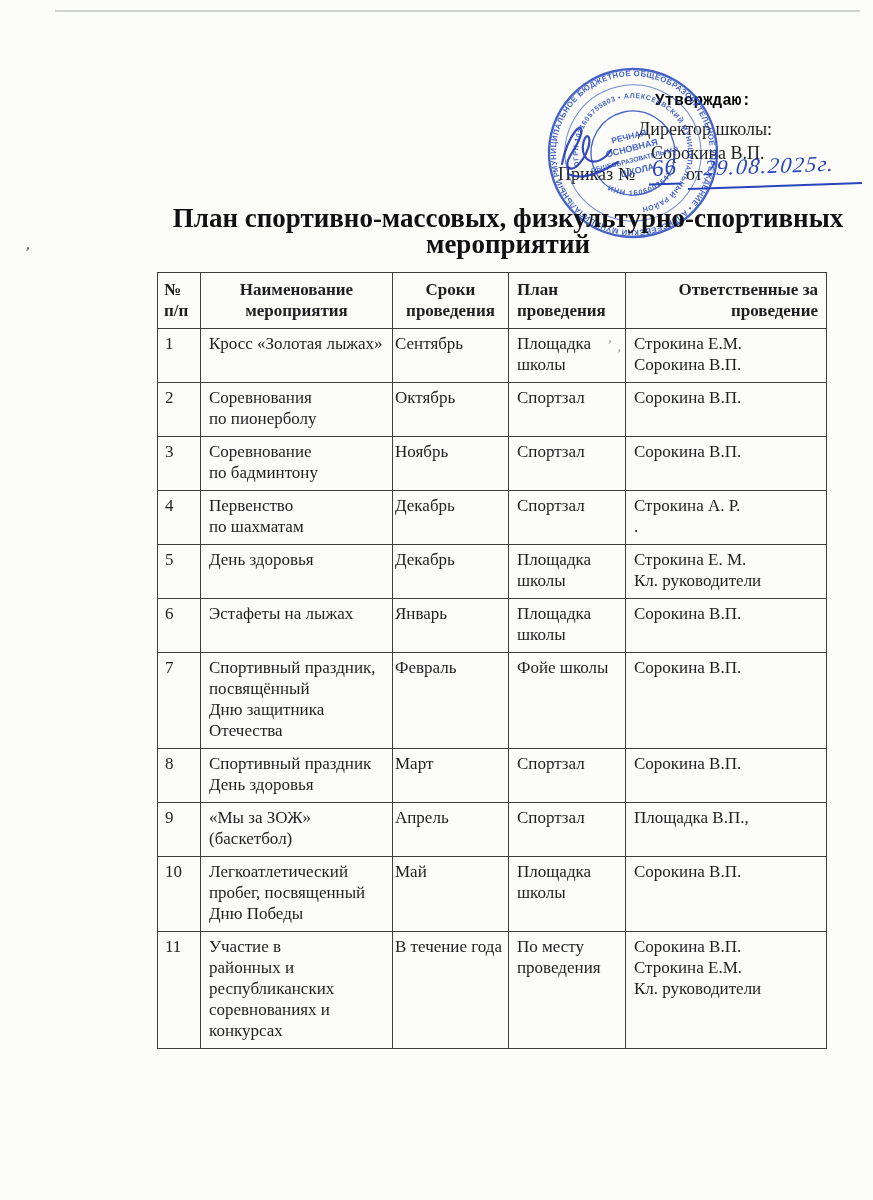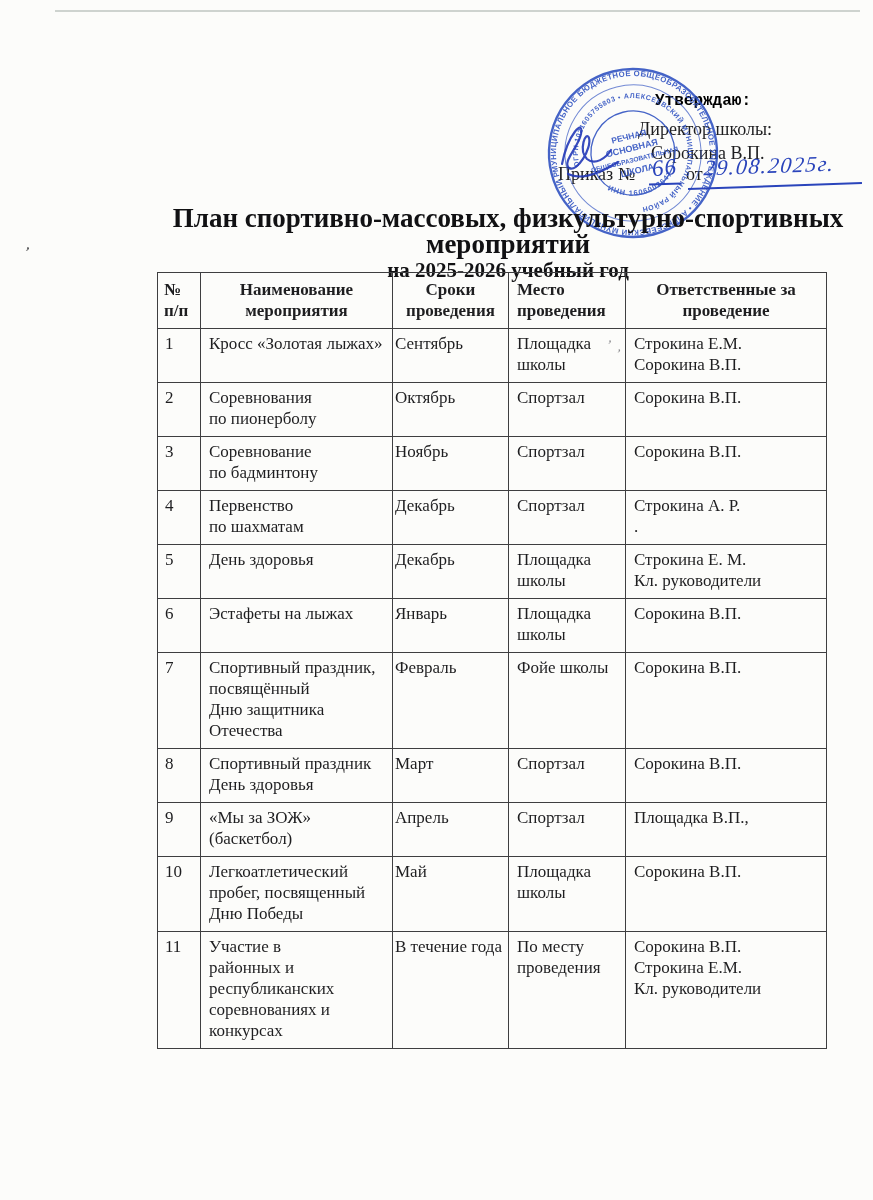--- a/index.html
+++ b/index.html
@@ -53,21 +53,21 @@
     font-size:17px;
     line-height:21px;
     padding:4px 8px 7px 8px;
     font-weight:normal;
   }
   th{font-weight:bold;padding-top:6px;}
   th.h-num{text-align:left;padding-left:6px;}
   th.h-name{text-align:center;}
   th.h-time{text-align:center;}
   th.h-place{text-align:left;}
-  th.h-resp{text-align:center;}
+  th.h-resp{text-align:right;}
   td.c-num{padding-left:7px;}
   td.c-time{padding-left:2px;padding-right:2px;}
 </style>
 </head>
 <body>
 
 <div class="abs scan-line"></div>
 <div class="abs left-tick">’</div>
 <div class="abs ink-specks">’ ‚</div>
 
@@ -115,41 +115,40 @@
   <div class="abs t-order">Приказ №</div>
   <div class="abs hw hw-num">66</div>
   <div class="abs hw-line hw-line1"></div>
   <div class="abs t-ot">от</div>
   <div class="abs hw hw-date">29.08.2025г.</div>
   <div class="abs hw-line hw-line2"></div>
 </div>
 
 <div class="abs title">
   <div class="l1">План спортивно-массовых, физкультурно-спортивных мероприятий</div>
-  <div class="l2">на 2025-2026 учебный год</div>
 </div>
 
 <div class="abs tbl-wrap">
   <table>
     <colgroup>
         <col class="c1">
         <col class="c2">
         <col class="c3">
         <col class="c4">
         <col class="c5">
       </colgroup>
     <thead>
       <tr>
         <th class="h-num">№
 п/п</th>
         <th class="h-name">Наименование
 мероприятия</th>
         <th class="h-time">Сроки
 проведения</th>
-        <th class="h-place">Место
+        <th class="h-place">План
 проведения</th>
         <th class="h-resp">Ответственные за
 проведение</th>
       </tr>
     </thead>
     <tbody>
         <tr>
           <td class="c-num">1</td>
           <td class="c-name">Кросс «Золотая лыжах»</td>
           <td class="c-time">Сентябрь</td>

